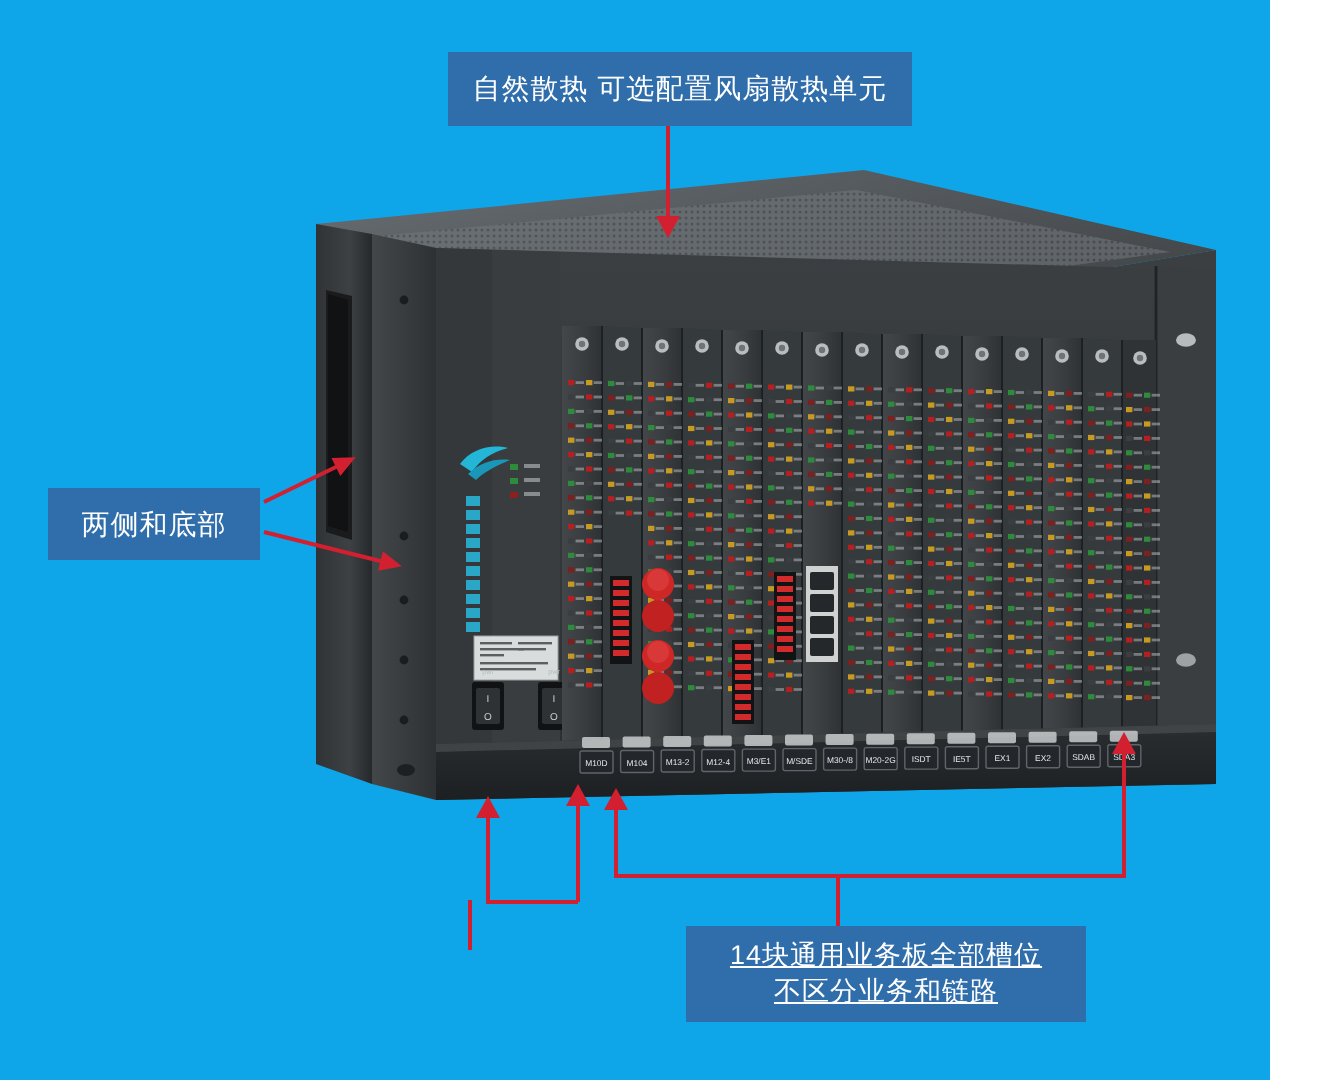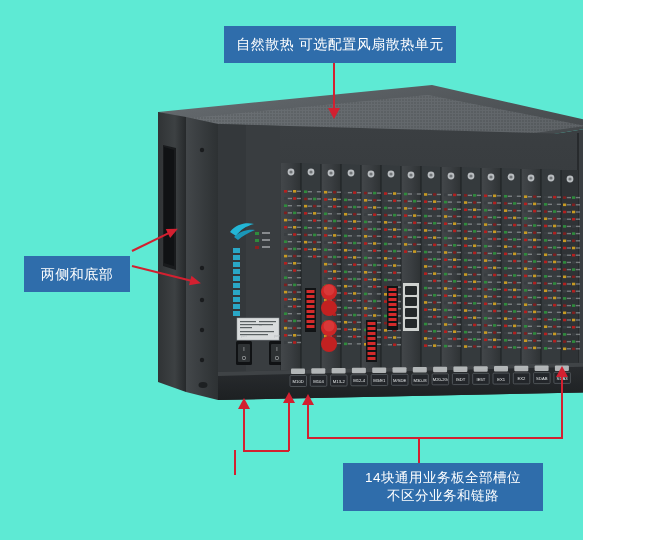--- a/index.html
+++ b/index.html
@@ -5,47 +5,46 @@
   html, body {
     margin: 0;
     padding: 0;
     background: #ffffff;
   }
   body {
     font-family: "Liberation Sans", sans-serif;
   }
   #stage {
     position: relative;
-    width: 535px;
+    width: 635px;
     height: 540px;
-    background: #5eead4;
+    background: #0ea5e9;
     overflow: hidden;
-    padding-left: 48px;
   }
 
   
   .callout {
     position: absolute;
     background: #2f6dab;
     color: #ffffff;
     font-size: 14px;
     line-height: 1.35;
     text-align: center;
     display: flex;
     align-items: center;
     justify-content: center;
     letter-spacing: 0.5px;
     box-sizing: border-box;
     padding: 4px 8px;
     white-space: pre-line;
   }
   #callout-cooling { left: 224px; top: 26px;  width: 232px; height: 37px; }
-  #callout-sides   { left: 24px;  top: 244px; width: 106px; height: 36px; margin-top: 12px; }
+  #callout-sides   { left: 24px;  top: 244px; width: 106px; height: 36px; }
   #callout-power   { left: 162px; top: 475px; width: 145px; height: 36px; }
-  #callout-slots   { left: 343px; top: 463px; width: 200px; height: 48px; font-size: 13.5px;}
+  #callout-slots   { left: 343px; top: 463px; width: 200px; height: 48px; font-size: 13.5px; text-decoration: underline;}
 
   
   .lead { position: absolute; background: #d32030; }
   .lead.v { width: 2px; }
   .lead.h { height: 2px; }
   .arrow {
     position: absolute;
     width: 0; height: 0;
     border-left: 6px solid transparent;
     border-right: 6px solid transparent;

